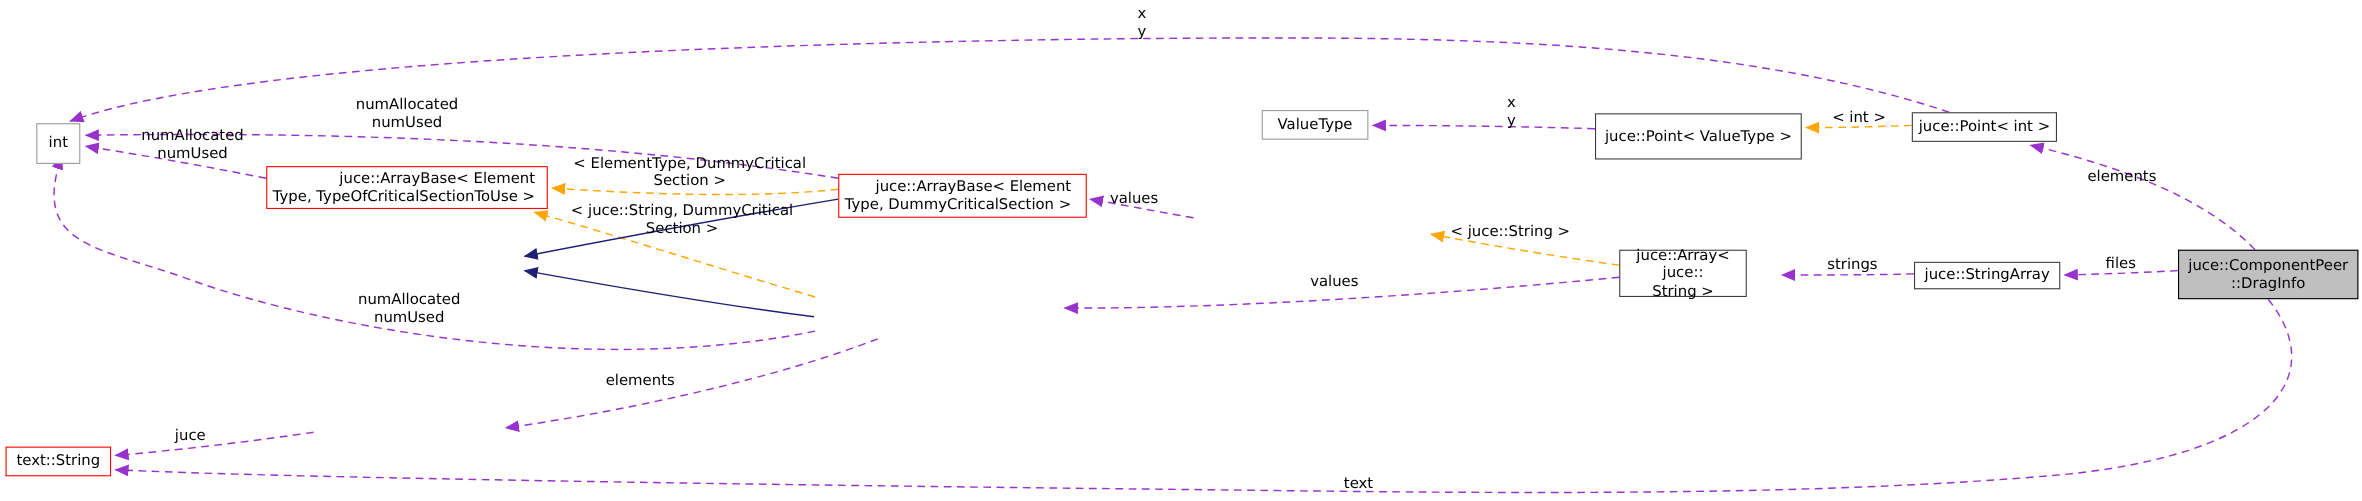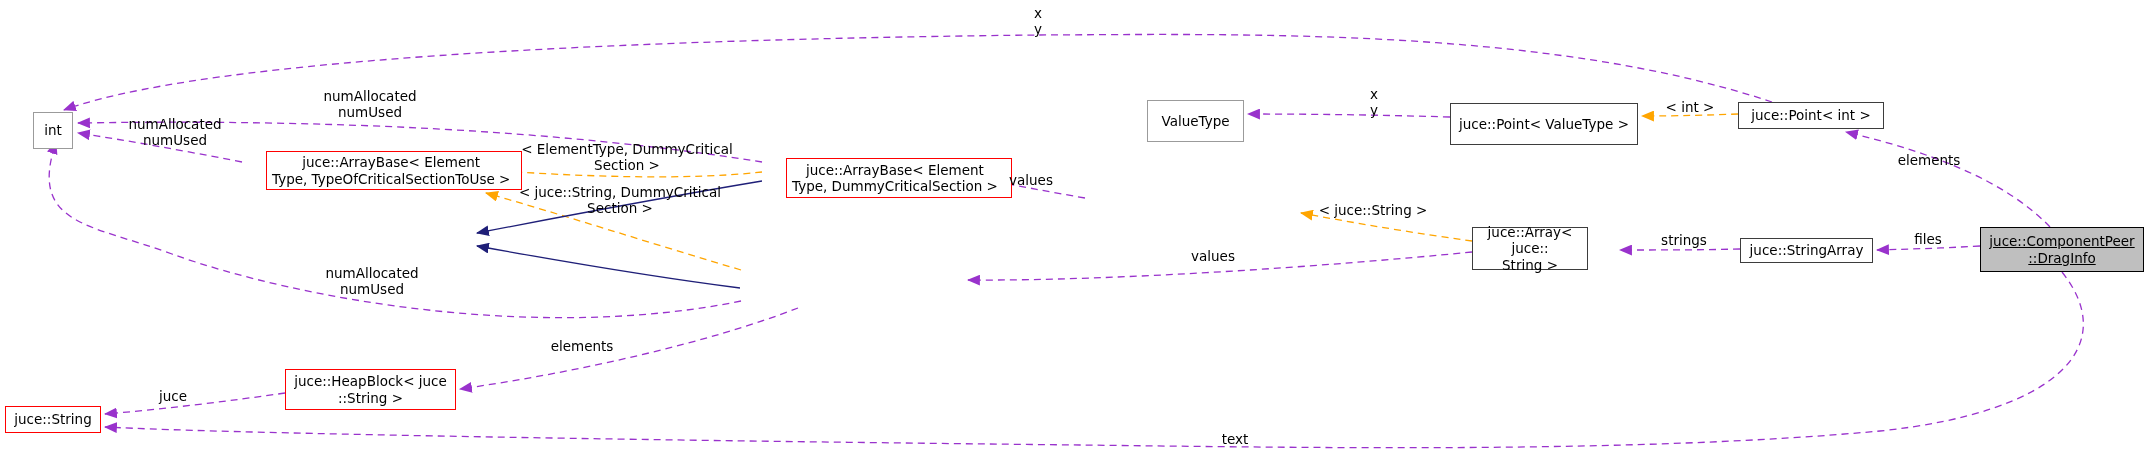--- a/index.html
+++ b/index.html
@@ -8,24 +8,24 @@
     font-family:"DejaVu Sans","Liberation Sans",sans-serif;
     font-size:13.5px;color:#000;overflow:hidden;
   }
   .canvas svg{position:absolute;left:0;top:0;pointer-events:none;}
   .box{
     position:absolute;background:#fff;border:1px solid #3d3d3d;
     display:flex;align-items:center;justify-content:center;
     text-align:center;white-space:pre-line;line-height:16.5px;
     box-sizing:border-box;padding:1px 5px;
   }
-  .box.left{justify-content:flex-start;text-align:center;margin-left:24px;}
+  .box.left{justify-content:flex-start;text-align:right;}
   .box.red{border:1.5px solid #ff0000;}
   .box.param{border:1px solid #9b9b9b;}
-  .box.focus{background:#bfbfbf;border:1.5px solid #000;text-decoration:underline;}
+  .box.focus{background:#bfbfbf;border:1.5px solid #000;}
   .elabel{
     position:absolute;transform:translate(-50%,-50%);
     text-align:center;white-space:pre-line;line-height:15.5px;
   }
   .edge-usage{stroke:var(--c-usage,#9932cc);}
   .edge-tmpl{stroke:var(--c-tmpl,#ffa500);}
   .edge-inh{stroke:var(--c-inh,#1f1f78);}
 </style>
 </head>
 <body>
@@ -72,38 +72,36 @@
 
   <div class="box red left" style="left:242px;top:151px;width:256px;height:39px">juce::ArrayBase&lt; Element
 Type, TypeOfCriticalSectionToUse &gt;</div>
 
 
   <div class="box red left" style="left:762px;top:158px;width:226px;height:40px">juce::ArrayBase&lt; Element
 Type, DummyCriticalSection &gt;</div>
 
 
 
-  <div class="box param" style="left:1147px;top:100px;width:97px;height:42px">ValueType</div>
+  <div class="box param" style="left:1147px;top:100px;width:97px;height:27px">ValueType</div>
 
   <div class="box" style="left:1450px;top:103px;width:188px;height:42px">juce::Point&lt; ValueType &gt;</div>
 
-  <div class="box" style="left:1738px;top:102px;width:146px;height:27px">juce::Point&lt; int &gt;</div>
+  <div class="box" style="left:1738px;top:102px;width:132px;height:27px">juce::Point&lt; int &gt;</div>
 
   <div class="box" style="left:1472px;top:227px;width:116px;height:43px">juce::Array&lt; juce::
 String &gt;</div>
 
   <div class="box" style="left:1740px;top:238px;width:133px;height:25px">juce::StringArray</div>
 
   <div class="box focus" style="left:1980px;top:227px;width:164px;height:45px">juce::ComponentPeer
 ::DragInfo</div>
 
-  <div class="box red" style="left:285px;top:369px;width:171px;height:41px">juce::HeapBlock&lt; juce
-::String &gt;</div>
 
-  <div class="box red" style="left:5px;top:406px;width:96px;height:27px">juce::String</div>
+  <div class="box red" style="left:5px;top:406px;width:96px;height:27px">text::String</div>
 
   <div class="elabel" style="left:1038px;top:21px">x
 y</div>
   <div class="elabel" style="left:370px;top:104px">numAllocated
 numUsed</div>
   <div class="elabel" style="left:175px;top:132px">numAllocated
 numUsed</div>
   <div class="elabel" style="left:372px;top:281px">numAllocated
 numUsed</div>
   <div class="elabel" style="left:627px;top:157px">&lt; ElementType, DummyCritical

